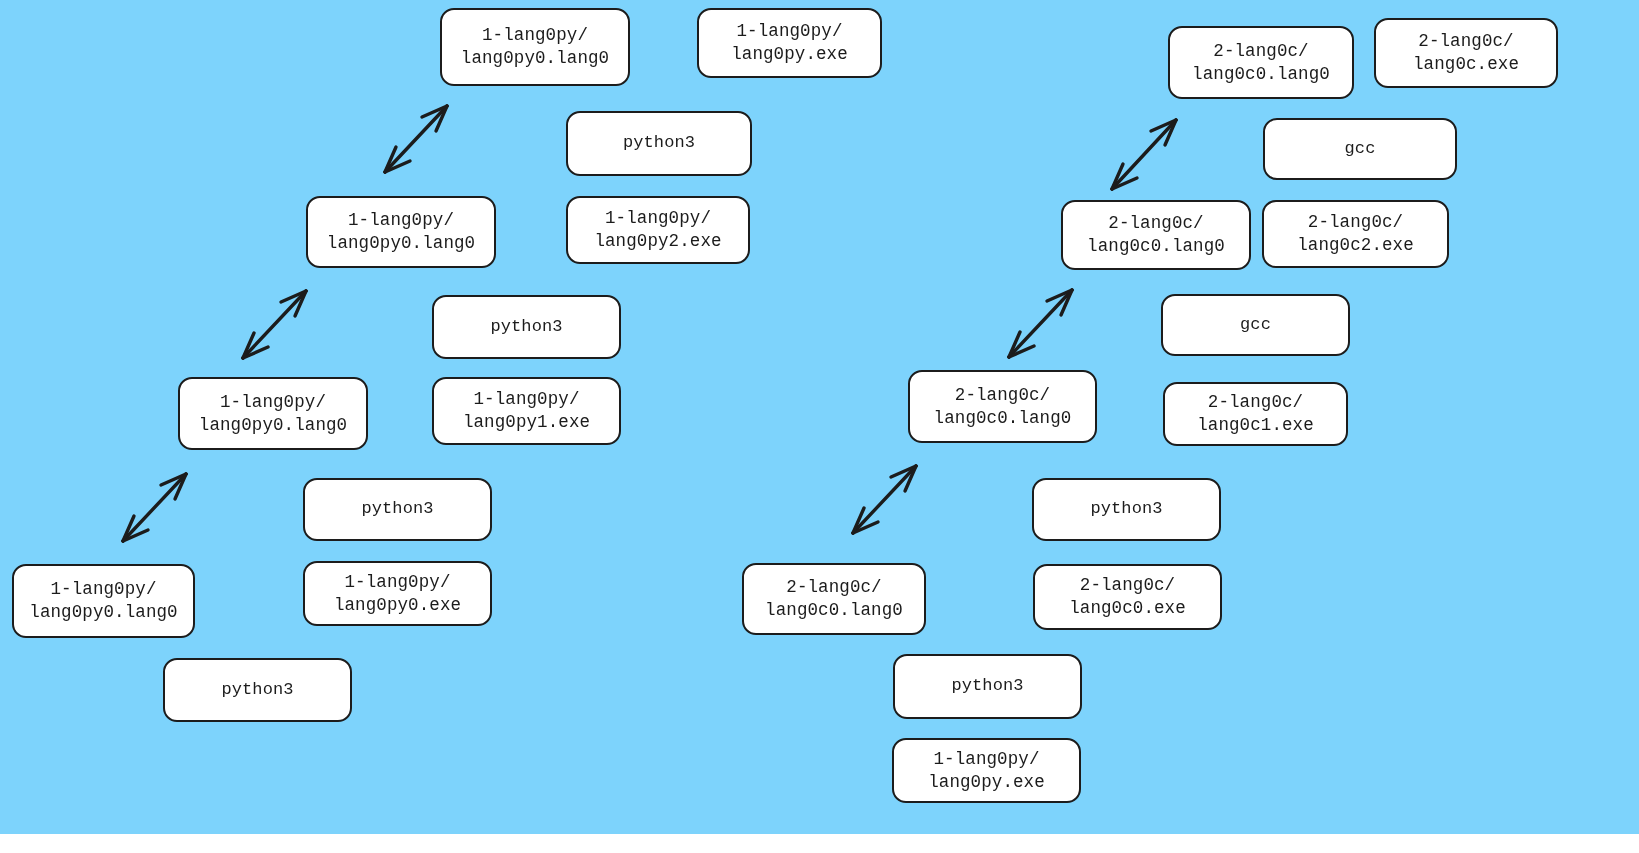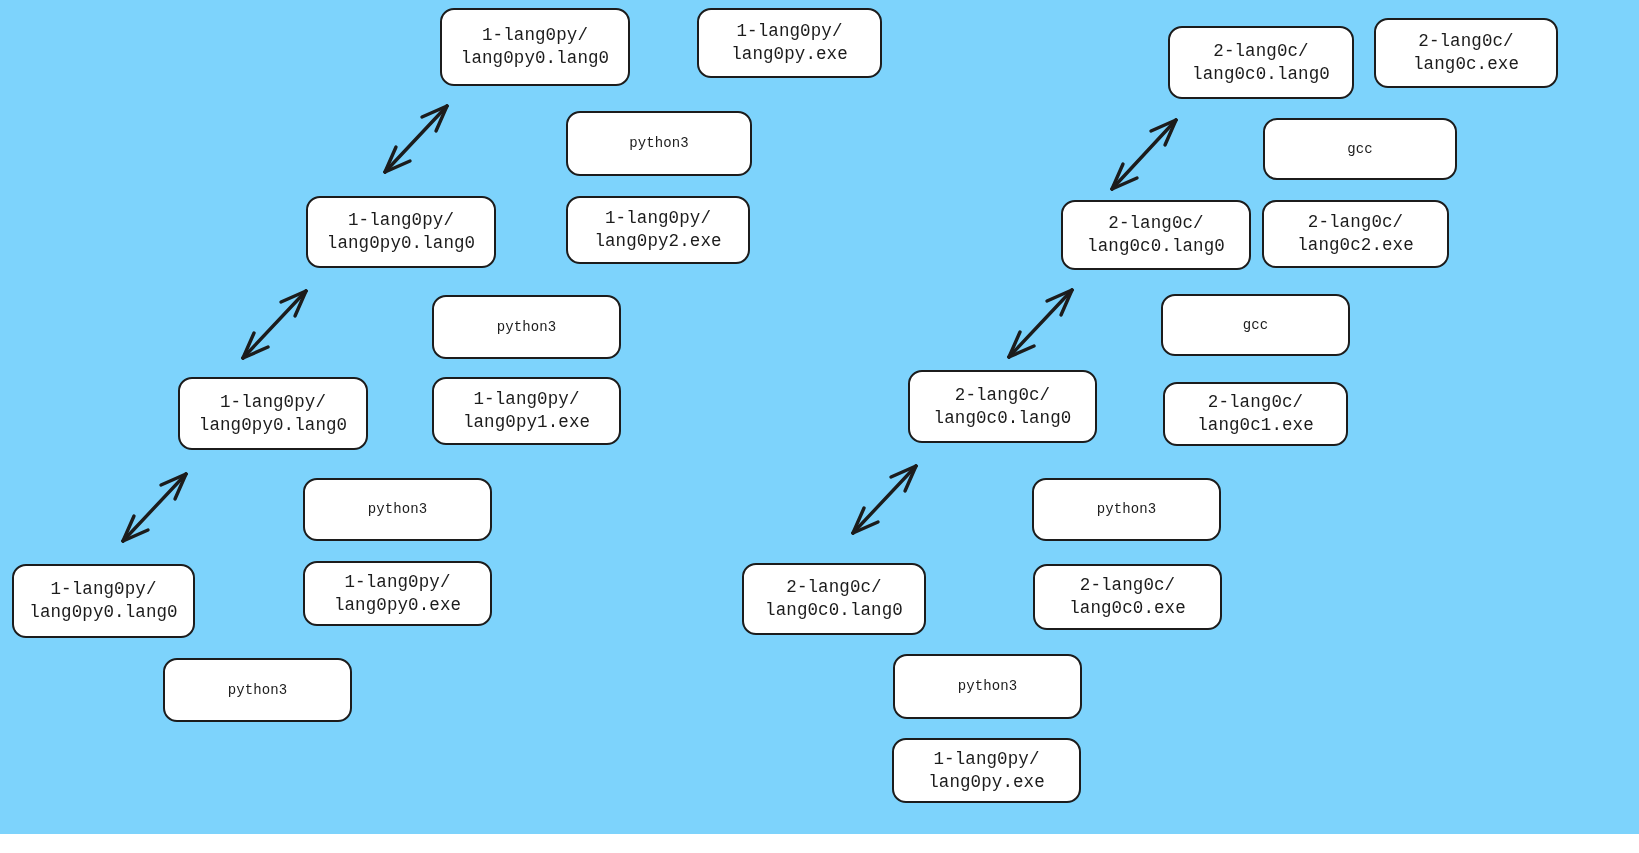--- a/index.html
+++ b/index.html
@@ -28,21 +28,21 @@
     text-align: center;
     color: #1c1c1c;
     font-size: 17.5px;
     line-height: 1.30;
     letter-spacing: 0.1px;
     white-space: pre-line;
     padding: 2px 6px;
     z-index: 2;
   }
   .node.tool {
-    font-size: 14px;
+    font-size: 17px;
   }
   .arrow-layer {
     position: absolute;
     left: 0;
     top: 0;
     width: 1639px;
     height: 853px;
     z-index: 1;
     pointer-events: none;
   }

